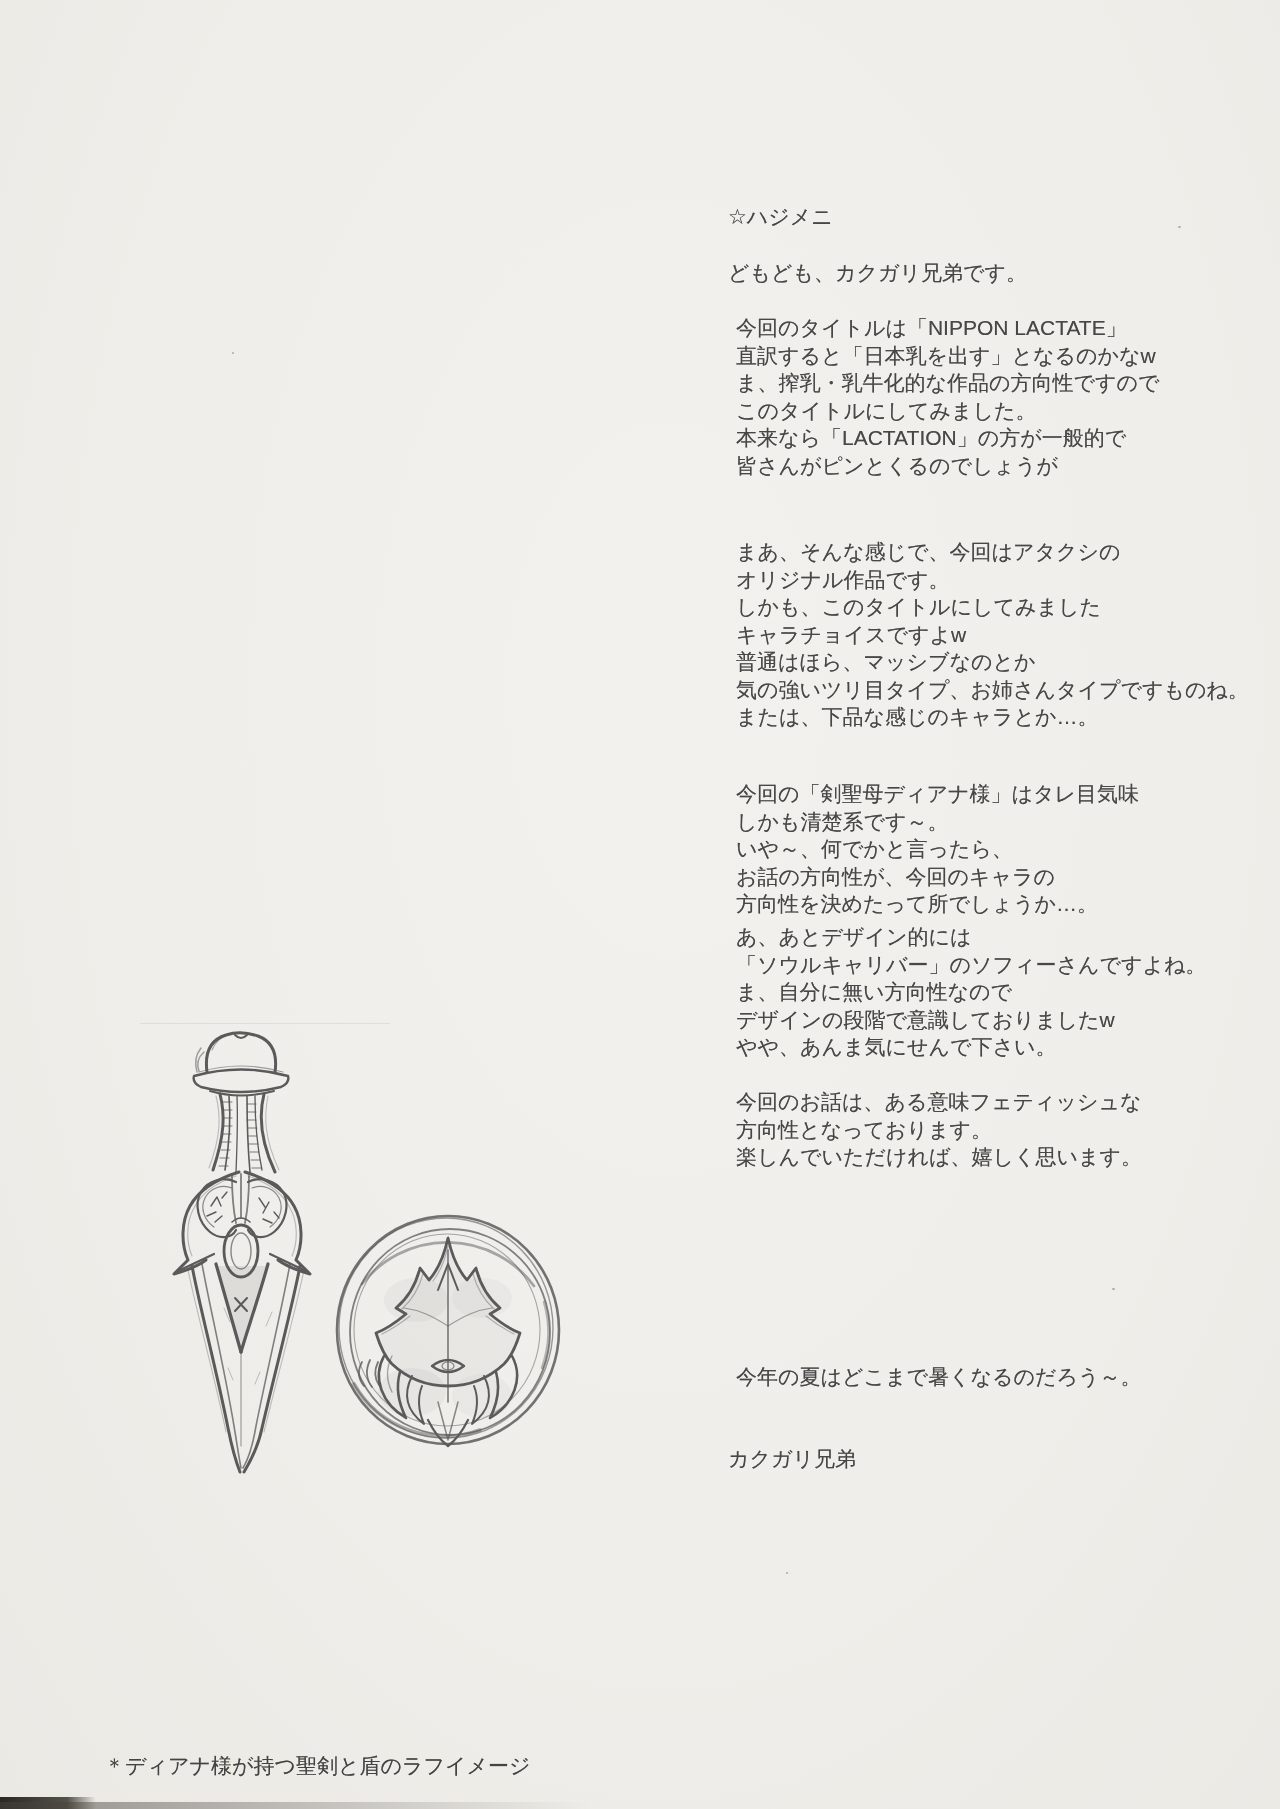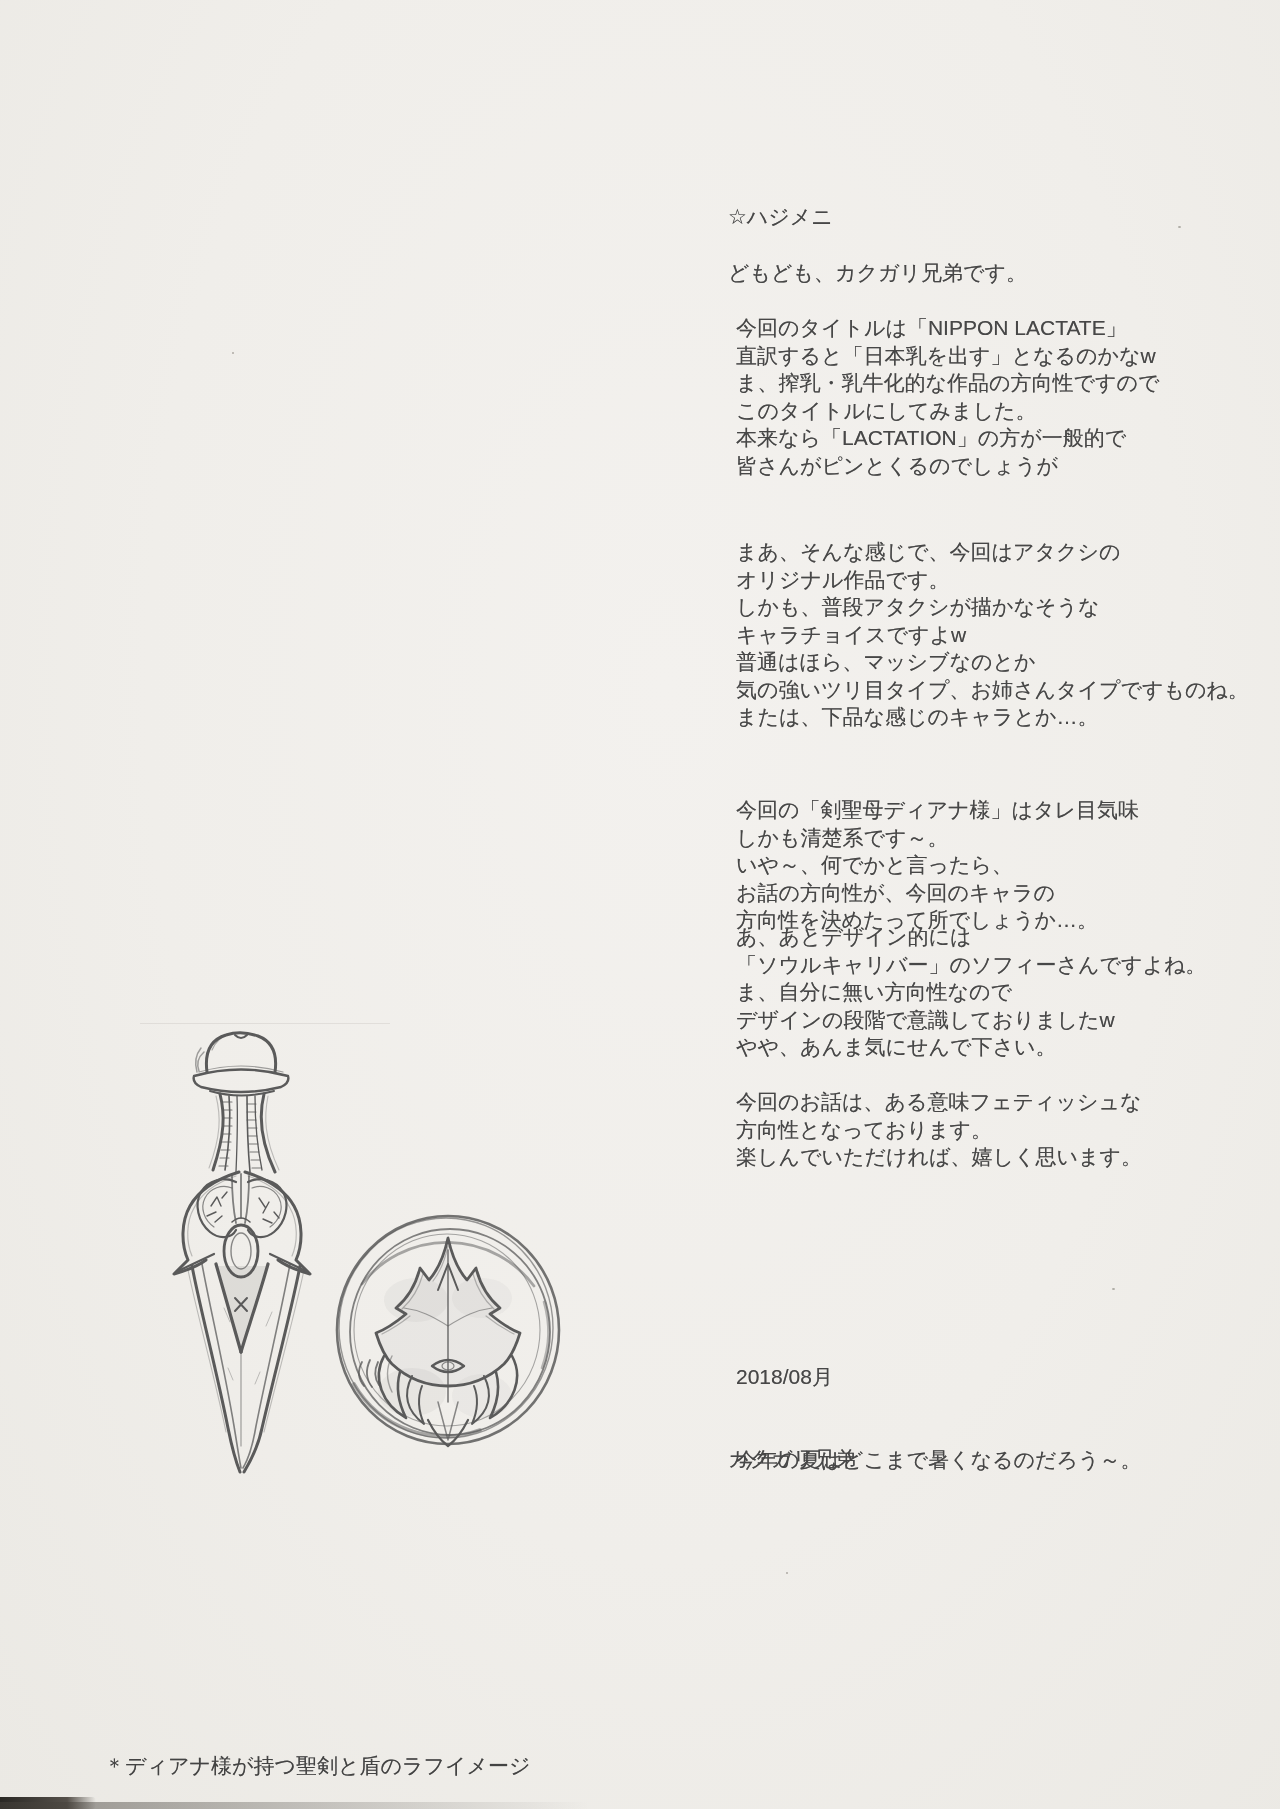--- a/index.html
+++ b/index.html
@@ -19,21 +19,21 @@
     font-size:21px;line-height:27.5px;
     letter-spacing:0px;
     white-space:pre;
     text-shadow:0 0 0.5px rgba(70,70,70,0.55);
   }
   .line{height:27.5px;margin-left:8px;}
   .heading{top:203px;}
   .greeting{top:259px;}
   .p0{top:314px;}
   .p1{top:538px;}
-  .p2{top:796px;}
+  .p2{top:780px;}
   .p3{top:923px;}
   .p4{top:1088px;}
   .date-block{top:1308px;}
   .signature{top:1445px;}
   .caption{
     position:absolute;left:104px;top:1698px;
     color:#434343;font-size:21px;line-height:27px;white-space:pre;
     text-shadow:0 0 0.5px rgba(70,70,70,0.5);
   }
   svg.sketch{position:absolute;}
@@ -145,27 +145,26 @@
 
     <ellipse cx="84" cy="94" rx="32" ry="22" fill="rgba(110,110,110,0.06)" stroke="none"></ellipse>
     <ellipse cx="150" cy="92" rx="30" ry="20" fill="rgba(110,110,110,0.05)" stroke="none"></ellipse>
     <ellipse cx="80" cy="186" rx="34" ry="24" fill="rgba(110,110,110,0.07)" stroke="none"></ellipse>
     <ellipse cx="150" cy="190" rx="30" ry="22" fill="rgba(110,110,110,0.05)" stroke="none"></ellipse>
   </svg>
 
   <div class="txt heading">☆ハジメニ</div>
   <div class="txt greeting">どもども、カクガリ兄弟です。</div>
   <div class="txt p0"><div class="line">今回のタイトルは「NIPPON LACTATE」</div><div class="line">直訳すると「日本乳を出す」となるのかなw</div><div class="line">ま、搾乳・乳牛化的な作品の方向性ですので</div><div class="line">このタイトルにしてみました。</div><div class="line">本来なら「LACTATION」の方が一般的で</div><div class="line">皆さんがピンとくるのでしょうが</div></div>
-  <div class="txt p1"><div class="line">まあ、そんな感じで、今回はアタクシの</div><div class="line">オリジナル作品です。</div><div class="line">しかも、普段アタクシが描かなそうな</div><div class="line">キャラチョイスですよw</div><div class="line">普通はほら、マッシブなのとか</div><div class="line">気の強いツリ目タイプ、お姉さんタイプですものね。</div><div class="line">または、下品な感じのキャラとか…。</div></div>
+  <div class="txt p1"><div class="line">まあ、そんな感じで、今回はアタクシの</div><div class="line">オリジナル作品です。</div><div class="line">しかも、このタイトルにしてみました</div><div class="line">キャラチョイスですよw</div><div class="line">普通はほら、マッシブなのとか</div><div class="line">気の強いツリ目タイプ、お姉さんタイプですものね。</div><div class="line">または、下品な感じのキャラとか…。</div></div>
   <div class="txt p2"><div class="line">今回の「剣聖母ディアナ様」はタレ目気味</div><div class="line">しかも清楚系です～。</div><div class="line">いや～、何でかと言ったら、</div><div class="line">お話の方向性が、今回のキャラの</div><div class="line">方向性を決めたって所でしょうか…。</div></div>
   <div class="txt p3"><div class="line">あ、あとデザイン的には</div><div class="line">「ソウルキャリバー」のソフィーさんですよね。</div><div class="line">ま、自分に無い方向性なので</div><div class="line">デザインの段階で意識しておりましたw</div><div class="line">やや、あんま気にせんで下さい。</div></div>
   <div class="txt p4"><div class="line">今回のお話は、ある意味フェティッシュな</div><div class="line">方向性となっております。</div><div class="line">楽しんでいただければ、嬉しく思います。</div></div>
 
   <div class="txt date-block">
-    <div class="line">2018/08月</div>
     <div class="line">今年の夏はどこまで暑くなるのだろう～。</div>
   </div>
 
   <div class="txt signature">カクガリ兄弟</div>
 
   <div class="caption">
     <div class="cap1">＊ディアナ様が持つ聖剣と盾のラフイメージ</div>
     
   </div>
 

